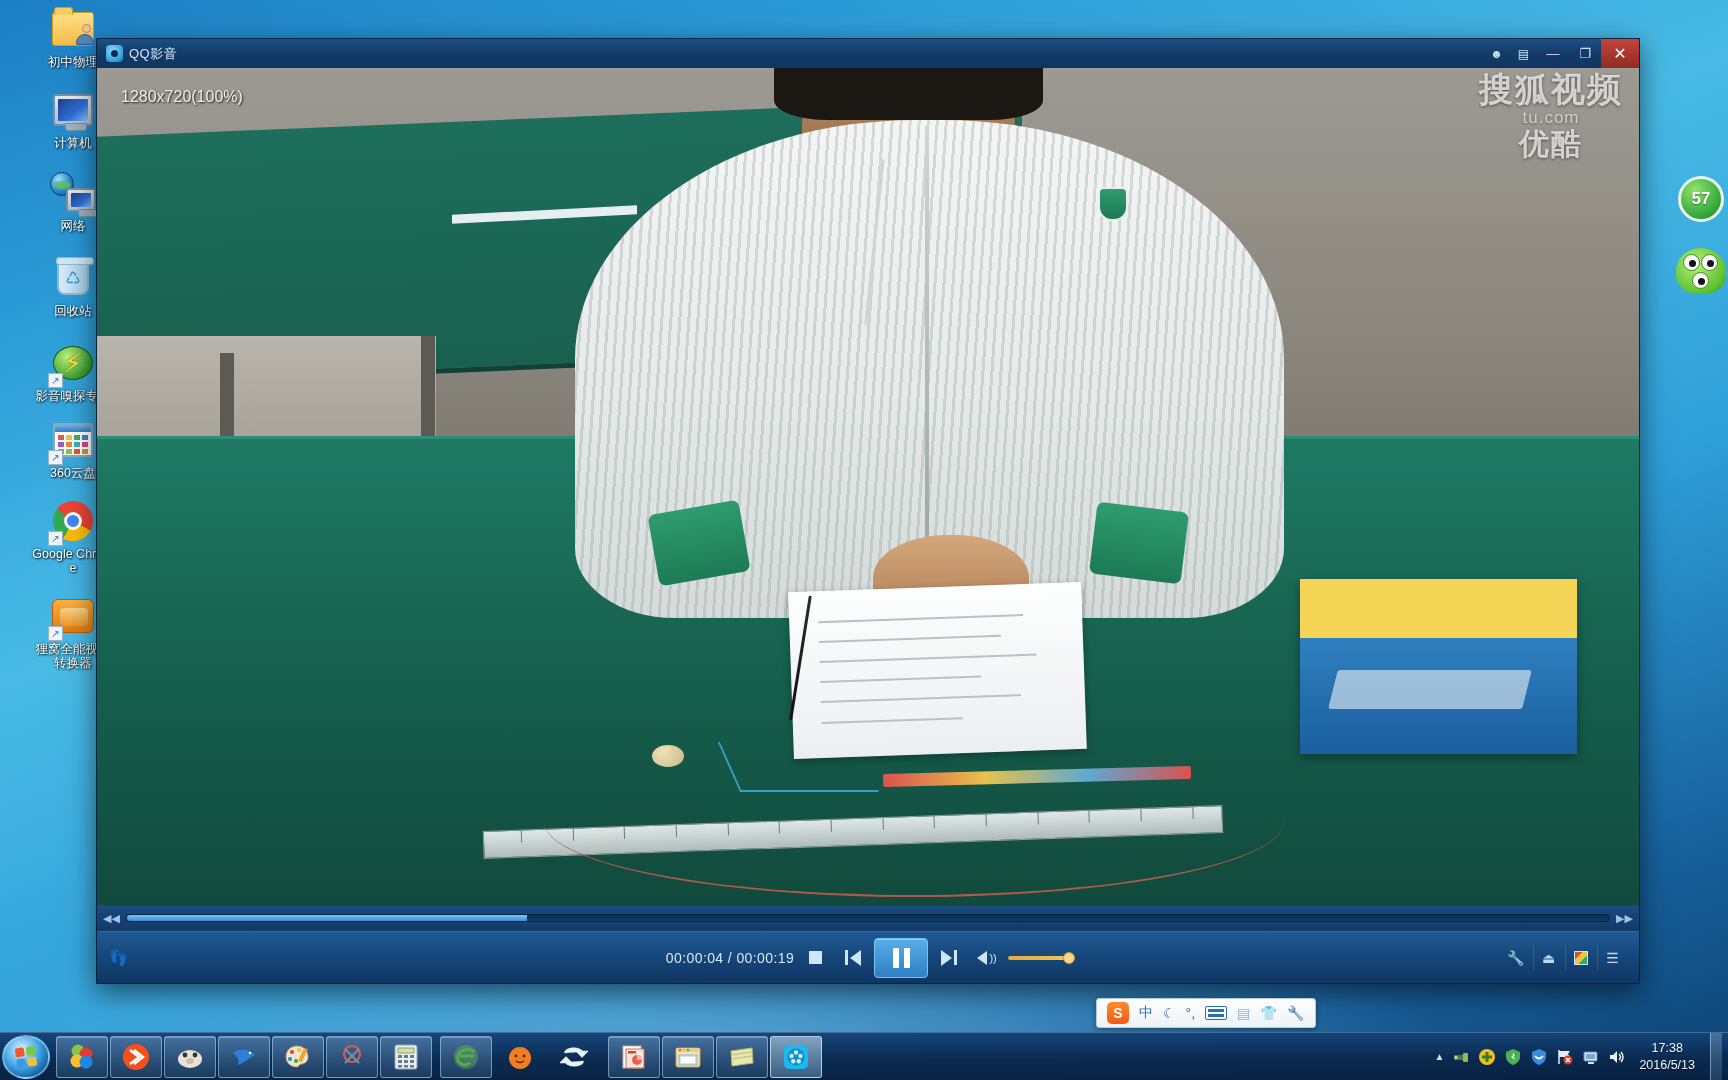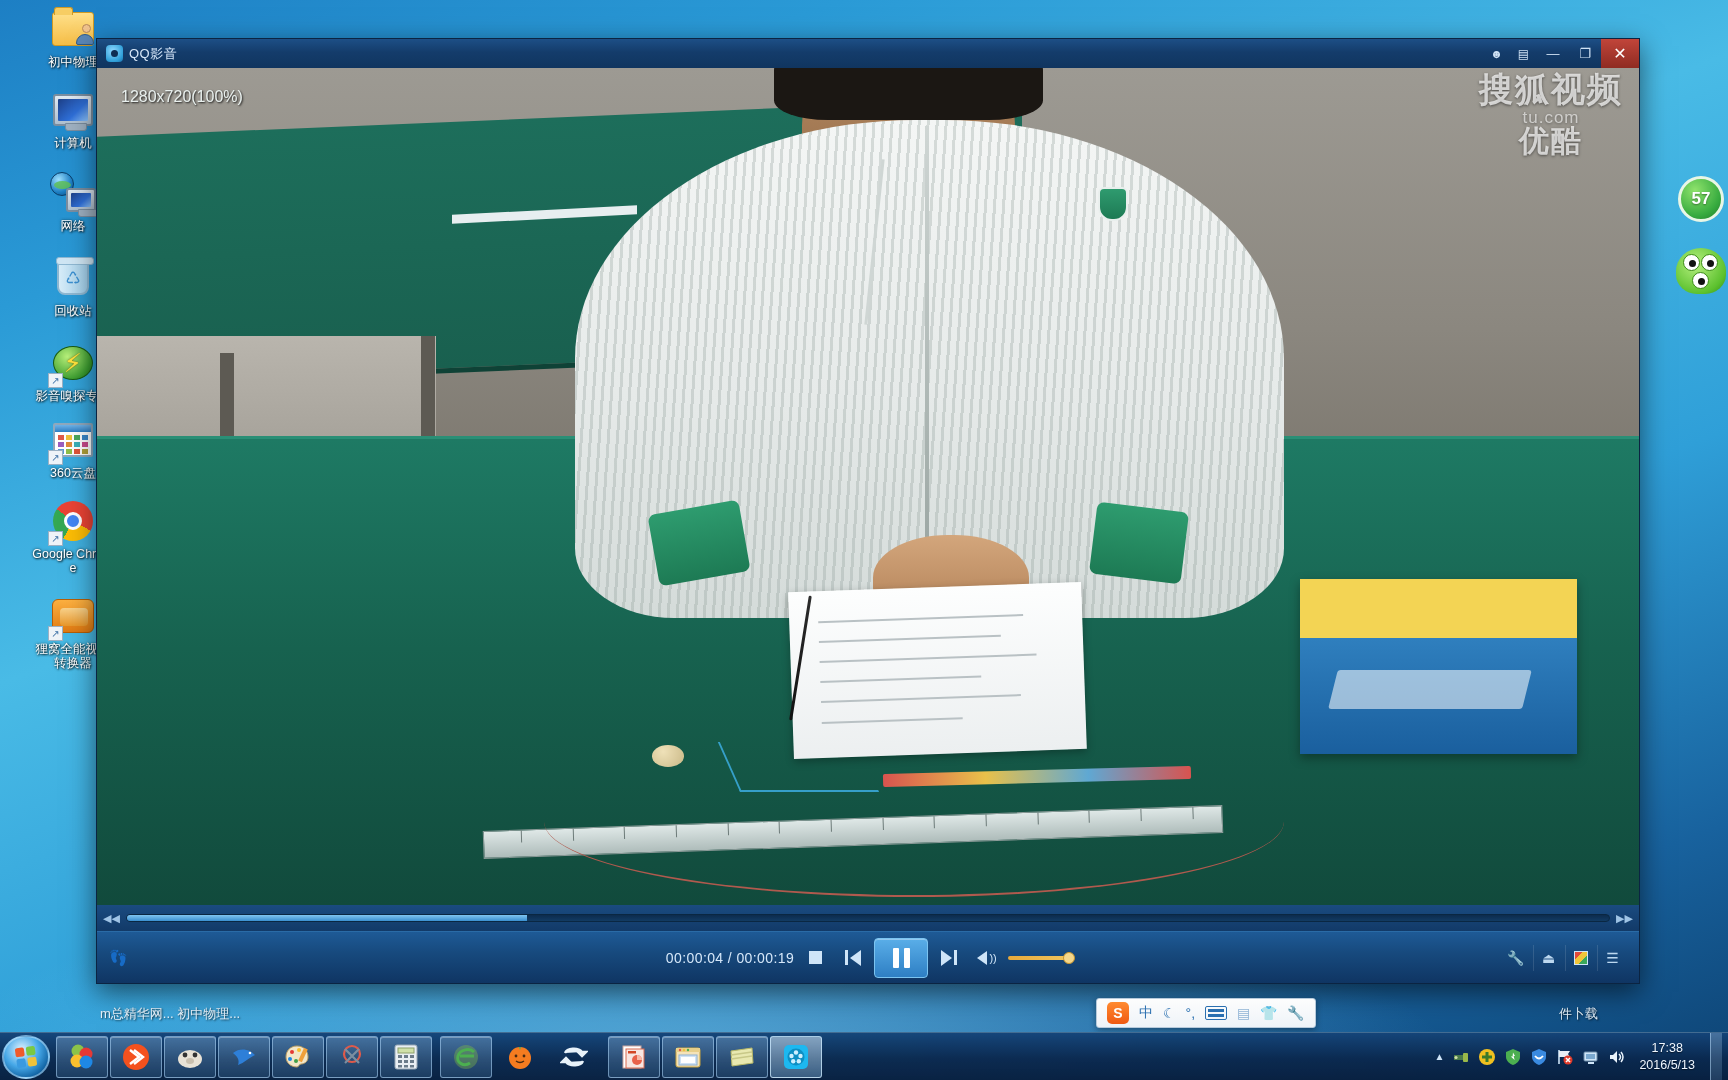--- a/index.html
+++ b/index.html
@@ -165,21 +165,21 @@
     text-shadow:1px 1px 2px rgba(0,0,0,.85);
   }
   .watermark {
     position:absolute; right:16px; top:4px; z-index:4;
     text-align:center; color:rgba(255,255,255,.72);
     text-shadow:0 1px 3px rgba(0,0,0,.5);
     pointer-events:none;
   }
   .wm1 { font-size:34px; font-weight:bold; letter-spacing:2px; line-height:1.05; }
   .wm2 { font-size:17px; letter-spacing:1px; opacity:.8; }
-  .wm3 { font-size:30px; font-weight:bold; letter-spacing:2px; line-height:1.05;font-family:Liberation Mono, monospace; }
+  .wm3 { font-size:30px; font-weight:bold; letter-spacing:2px; line-height:1.05; }
 
   
   .scene { position:absolute; inset:0; }
   .wall { position:absolute;left:0;top:0;right:0;height:52%;background:linear-gradient(#9d9a93,#8b877f 60%,#7a756c); }
   .wall .floorline{position:absolute;left:0;right:0;bottom:0;height:16px;background:#6e6a61;}
   .bg-table {
     position:absolute; left:-2%; top:6%; width:62%; height:30%;
     background:linear-gradient(#1d6e5b,#19604f);
     border-bottom:5px solid #0f4236;
     transform: skewY(-2.4deg);
@@ -605,24 +605,20 @@
         <div class="rbtn">🔧</div>
         <div class="rbtn">⏏</div>
         <div class="rbtn">
             <span class="sq-color"></span>
           </div>
         <div class="rbtn">☰</div>
       </div>
     </div>
   </div>
 
-  <div class="statusline">
-    <div class="st-text" style="margin-left:100px;">m总精华网...   初中物理...</div>
-    <div class="st-text" style="margin-left:auto;margin-right:130px;">件卜载</div>
-  </div>
 
   <div class="ime-bar">
     <div class="ime-logo">S</div>
     <div class="ime-item">中</div>
     <div class="ime-item" style="color:#2a6fb0;">☾</div>
     <div class="ime-item">°,</div>
     <div class="ime-kb"></div>
     <div class="ime-item" style="opacity:.5;">▤</div>
     <div class="ime-item">👕</div>
     <div class="ime-item">🔧</div>

